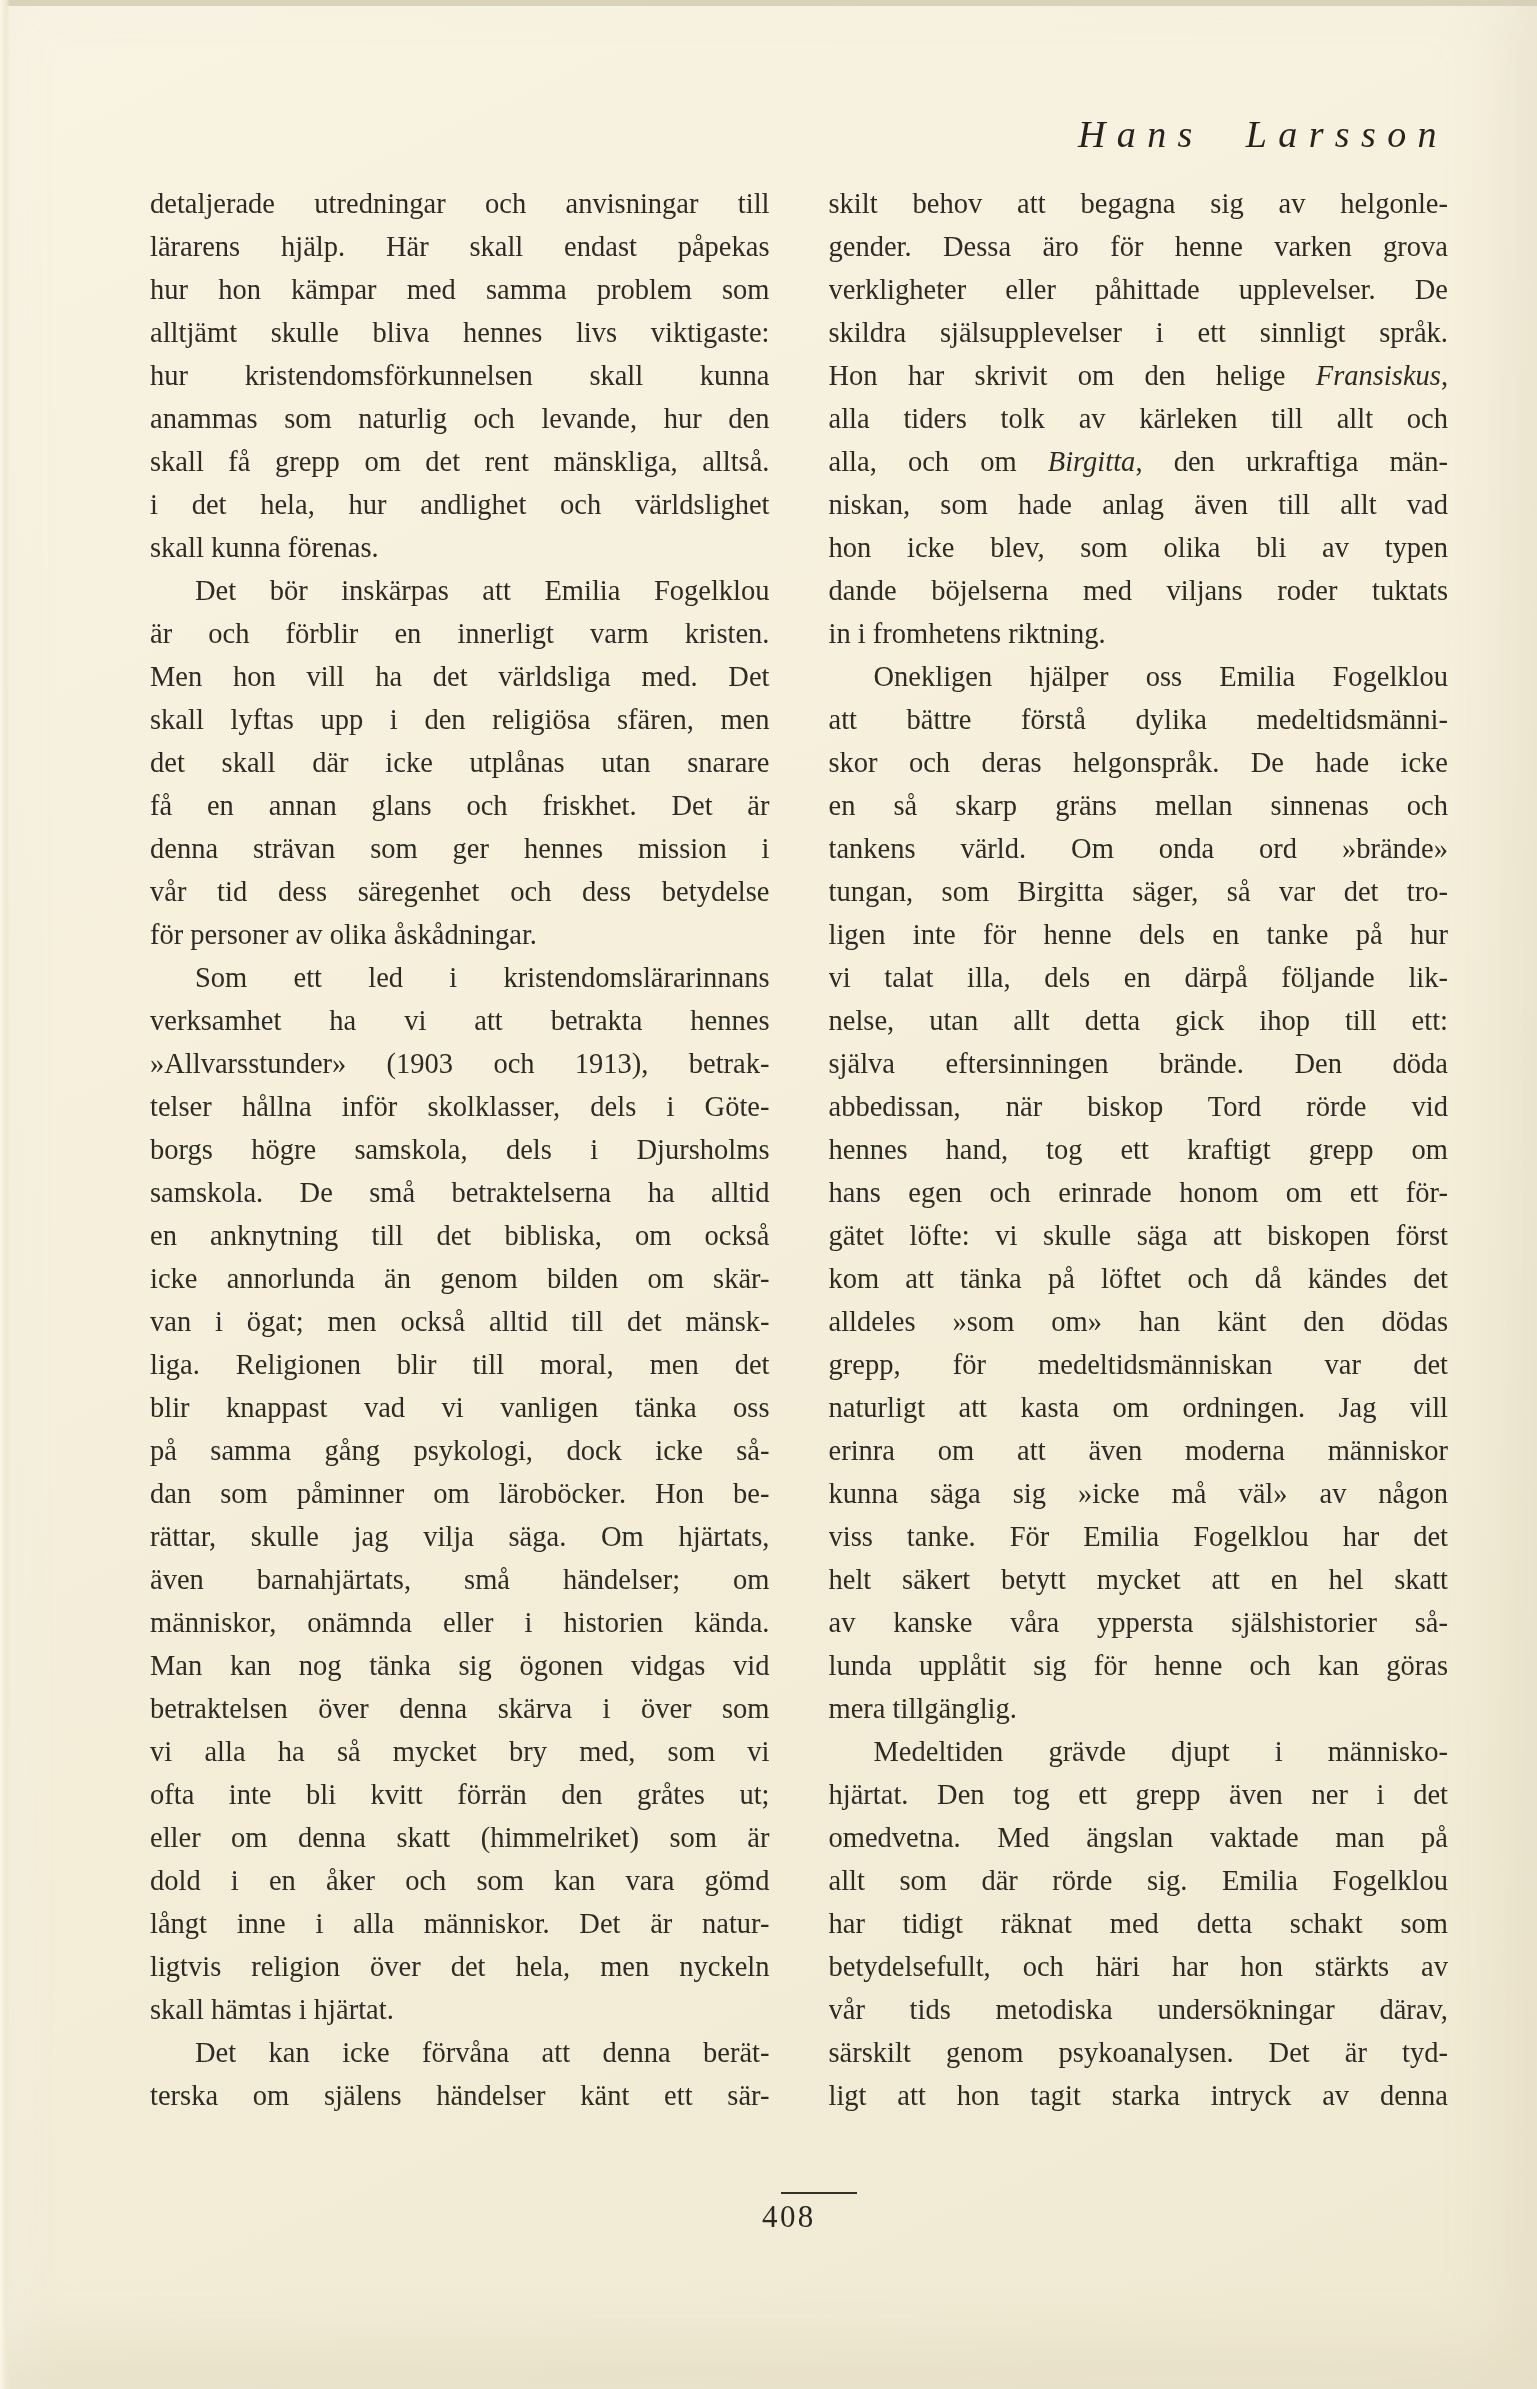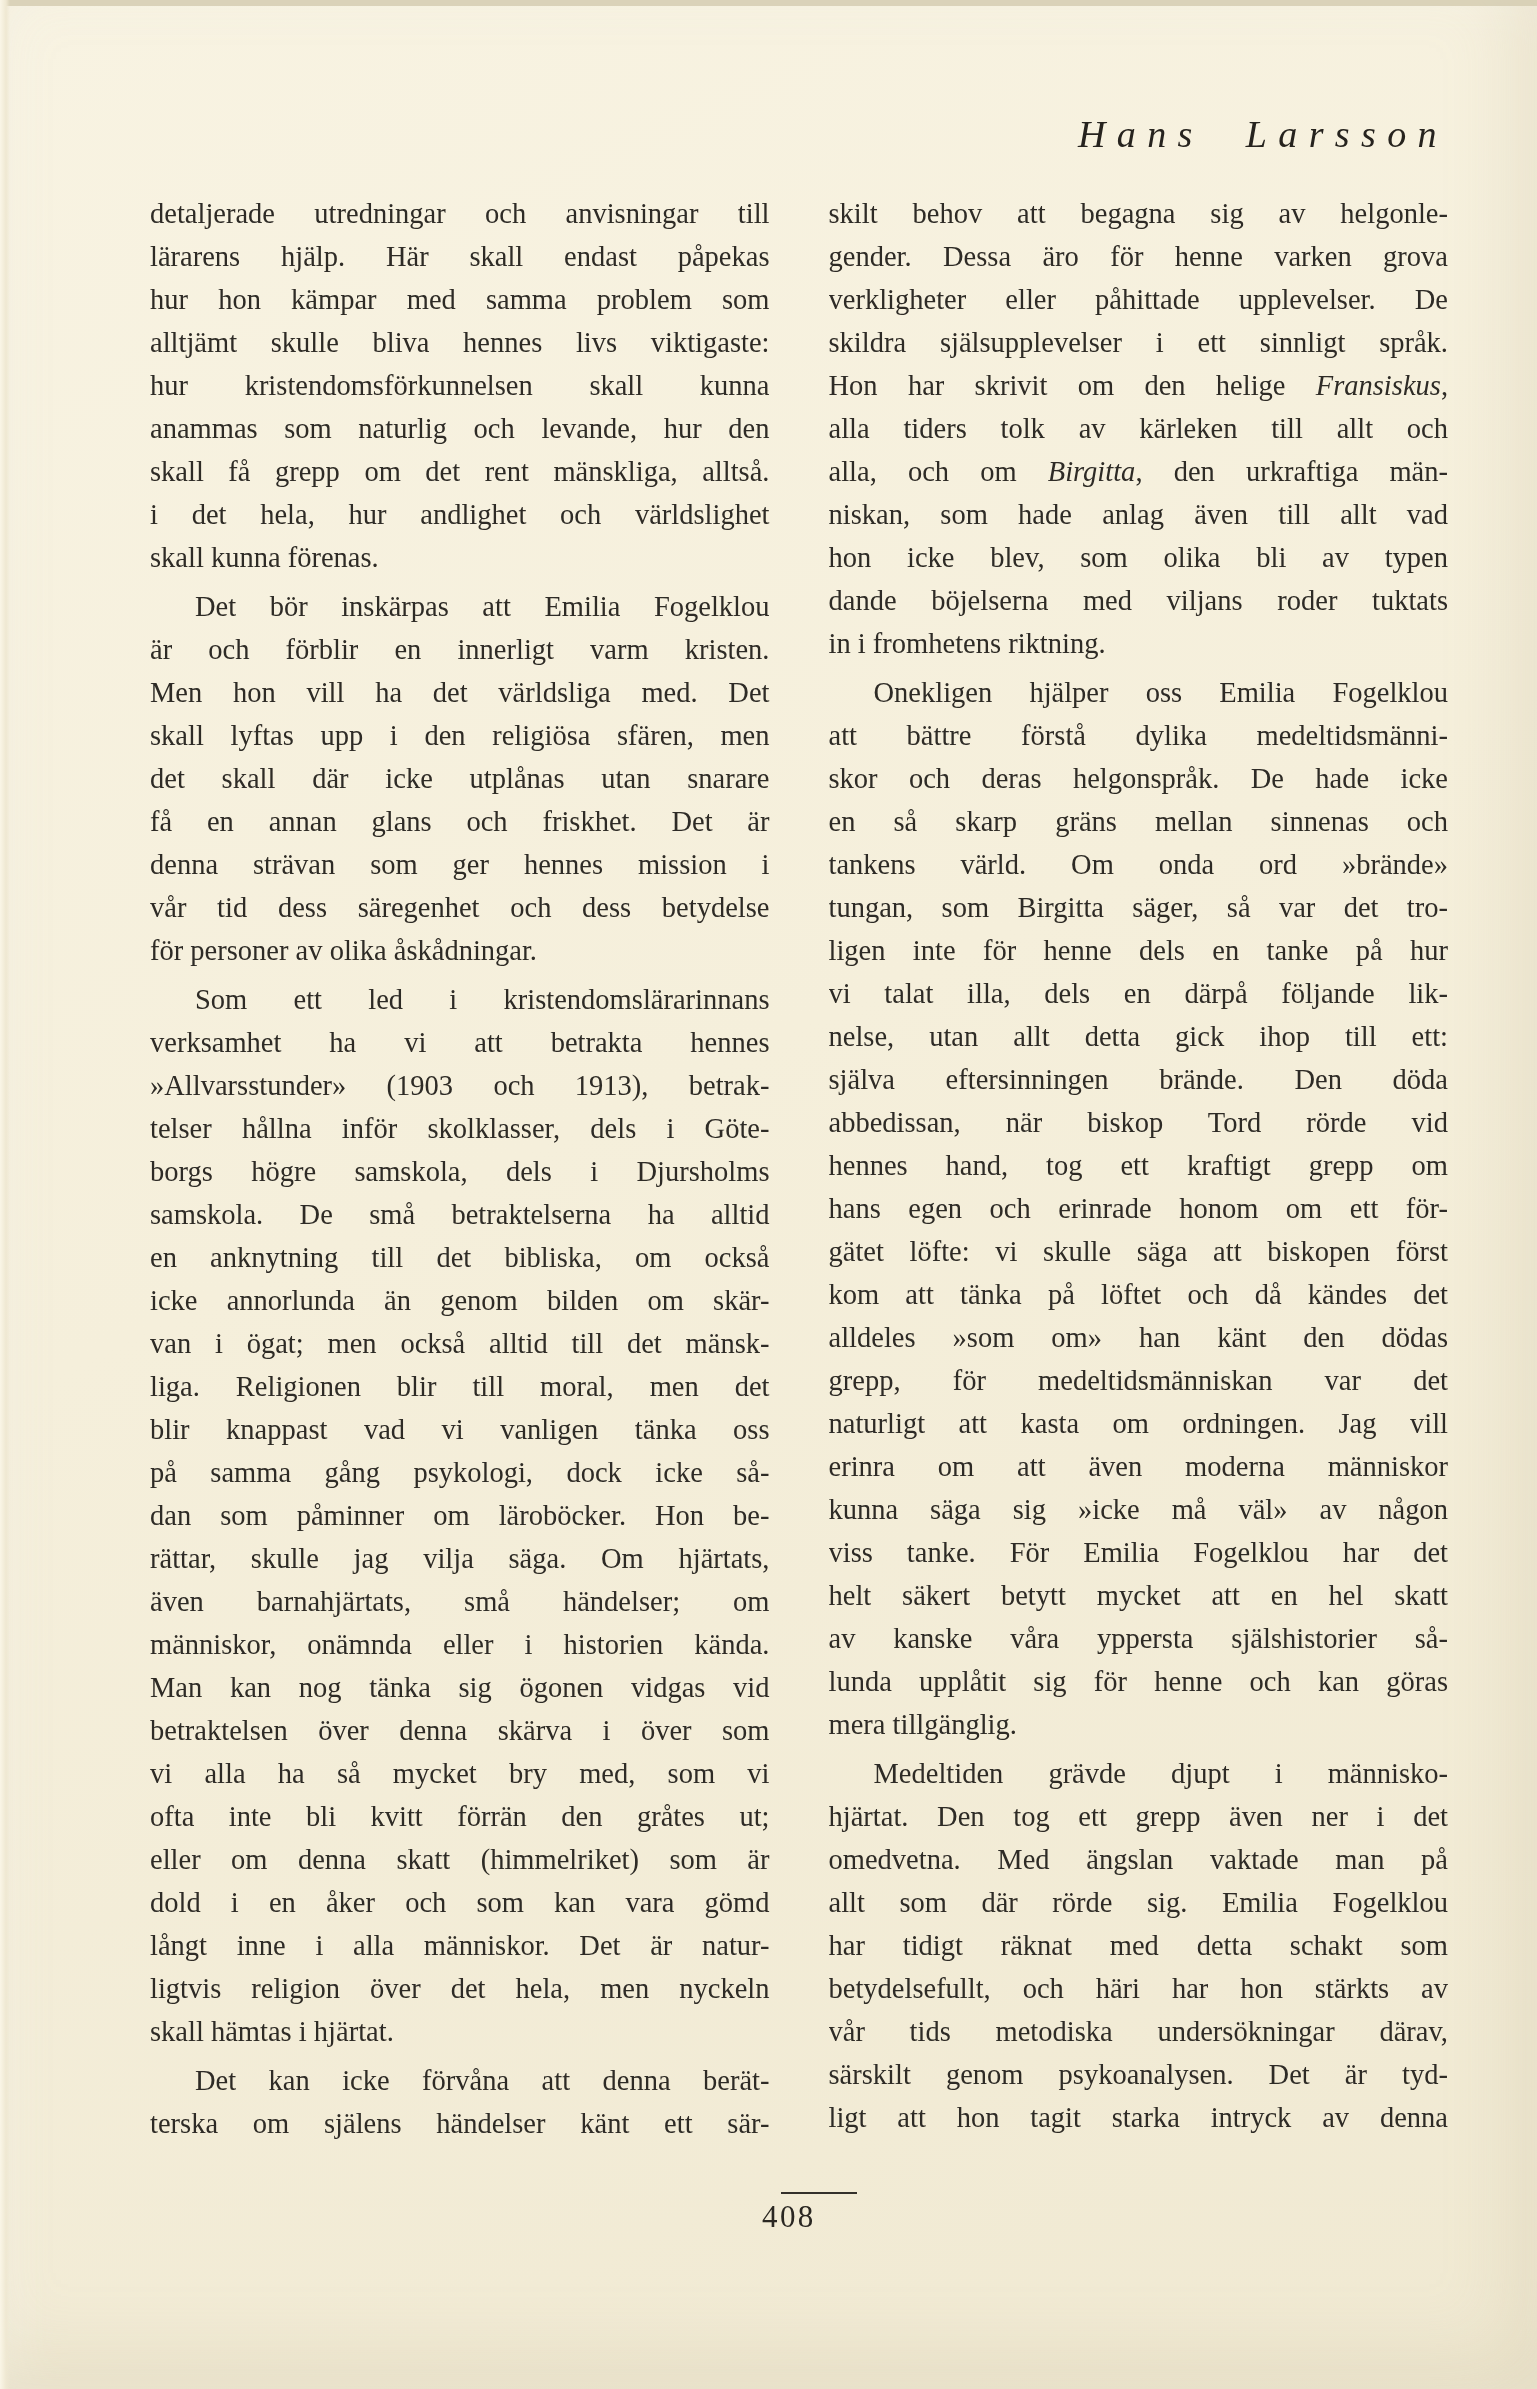--- a/index.html
+++ b/index.html
@@ -31,21 +31,21 @@
     box-sizing:border-box;
     text-align:right;
     font-style:italic;
     font-size:38px;
     letter-spacing:11.4px;
     word-spacing:21px;
     color:#26231e;
   }
   .columns{
     position:absolute;
-    top:192px;left:150px;
+    top:182px;left:150px;
     width:1298px;
     display:flex;
     gap:59px;
   }
   .col{
     width:628px;
     font-size:28.5px;
   }
   .line{
     height:43px;
@@ -56,21 +56,20 @@
     -moz-text-align-last:justify;
     white-space:normal;
   }
   .line.end{
     text-align-last:left;
     -moz-text-align-last:left;
   }
   .line.indent{
     padding-left:45px;
     box-sizing:border-box;
-    margin-top:6px;
   }
   .footer{
     position:absolute;
     top:2192px;
     left:762px;
     width:114px;
   }
   .footer-rule{
     width:76px;
     height:0;

